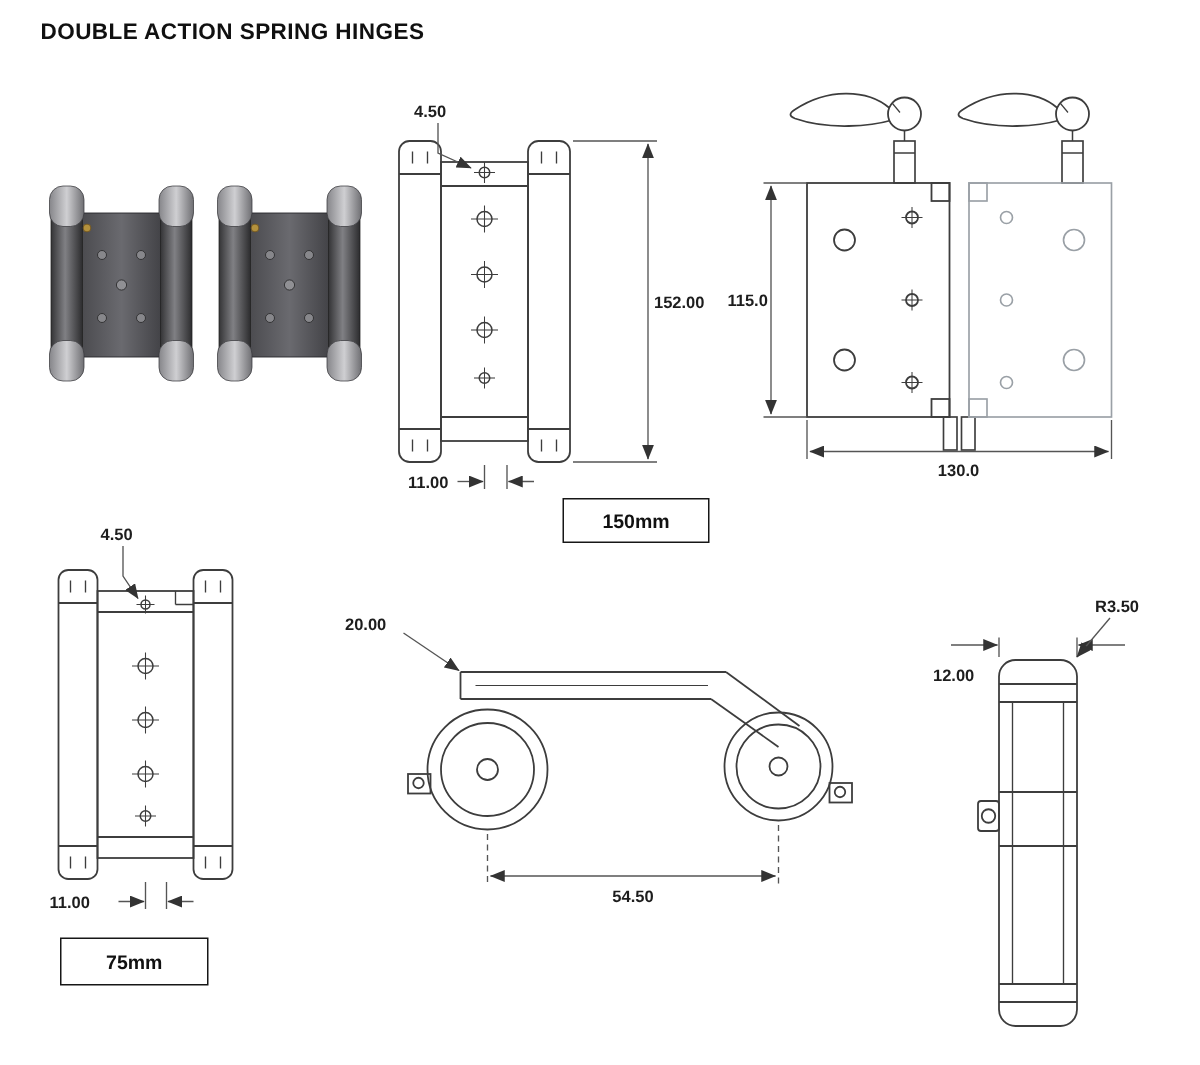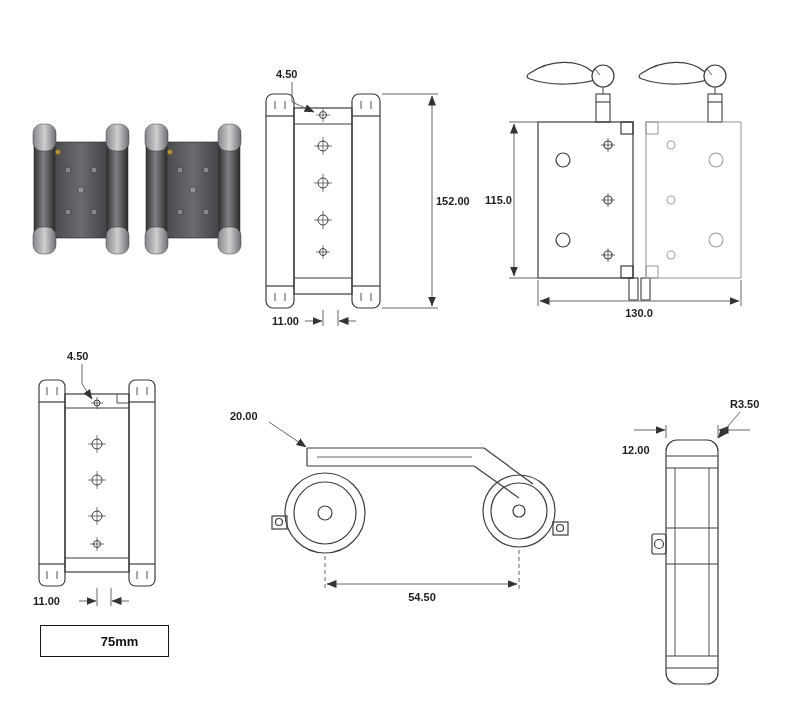--- a/index.html
+++ b/index.html
@@ -21,20 +21,21 @@
   svg text {
     font-family:"Liberation Sans", sans-serif;
     font-size:11px; font-weight:700; fill:#1d1d1d;
   }
 </style>
 </head>
 <body>
 
 <div class="page">
 
+  <div class="title">DOUBLE ACTION SPRING HINGES</div>
 
   <div class="photo" style="left:28px; top:118px;">
     <svg width="106" height="142" viewBox="0 0 106 142">
       <defs>
         <linearGradient id="barrel1" x1="0" y1="0" x2="1" y2="0">
           <stop offset="0" stop-color="#343436"></stop>
             <stop offset="0.45" stop-color="#808084"></stop>
             <stop offset="1" stop-color="#2c2c2e"></stop>
         </linearGradient>
         <linearGradient id="cap1" x1="0" y1="0" x2="1" y2="0">
@@ -149,20 +150,23 @@
       <line x1="184" y1="40" x2="184" y2="250" marker-start="url(#arA)" marker-end="url(#arA)"></line>
       <line x1="75" y1="254" x2="75" y2="270"></line>
       <line x1="90" y1="254" x2="90" y2="270"></line>
       <line x1="57" y1="265" x2="74" y2="265" marker-end="url(#arA)"></line>
       <line x1="108" y1="265" x2="91" y2="265" marker-end="url(#arA)"></line>
     </g>
     <text x="28" y="22">4.50</text>
     <text x="188" y="149">152.00</text>
     <text x="24" y="269">11.00</text>
   </svg>
+  <div class="size-label" style="left:375px; top:332px; width:96px; height:28px;">
+    <span>150mm</span>
+  </div>
 
   <svg class="drawing" style="left:483px; top:50px;" width="295" height="272" viewBox="0 0 295 272">
     <defs>
       <marker id="arB" viewBox="0 0 10 8" markerWidth="10" markerHeight="8" refX="9.5" refY="4" orient="auto-start-reverse" markerUnits="userSpaceOnUse">
         <path d="M0,0L10,4L0,8Z" fill="#333"></path>
       </marker>
     </defs>
     <g stroke="#3d3d3d" stroke-width="1.2" fill="#ffffff">
       <path d="M110,22 C95,9 68,9 47,23 C43,25.5 43,27.5 47,29 C70,37 98,34 112,30 Z"></path>
       <circle cx="120" cy="26" r="11"></circle>
@@ -266,21 +270,21 @@
     <g stroke="#555" stroke-width="0.9" fill="none">
       <polyline points="57,18 57,38 67,53" marker-end="url(#arC)"></polyline>
       <line x1="72" y1="242" x2="72" y2="260"></line>
       <line x1="86" y1="242" x2="86" y2="260"></line>
       <line x1="54" y1="255" x2="71" y2="255" marker-end="url(#arC)"></line>
       <line x1="104" y1="255" x2="87" y2="255" marker-end="url(#arC)"></line>
     </g>
     <text x="42" y="14">4.50</text>
     <text x="8" y="259">11.00</text>
   </svg>
-  <div class="size-label" style="left:40px; top:625px; width:97px; height:30px;padding-left:30px;">
+  <div class="size-label" style="left:40px; top:625px; width:97px; height:30px;">
     <span>75mm</span>
   </div>
 
   <svg class="drawing" style="left:222px; top:388px;" width="360" height="225" viewBox="0 0 360 225">
     <defs>
       <marker id="arD" viewBox="0 0 10 8" markerWidth="10" markerHeight="8" refX="9.5" refY="4" orient="auto-start-reverse" markerUnits="userSpaceOnUse">
         <path d="M0,0L10,4L0,8Z" fill="#333"></path>
       </marker>
     </defs>
     <g stroke="#3d3d3d" stroke-width="1.2" fill="none">

